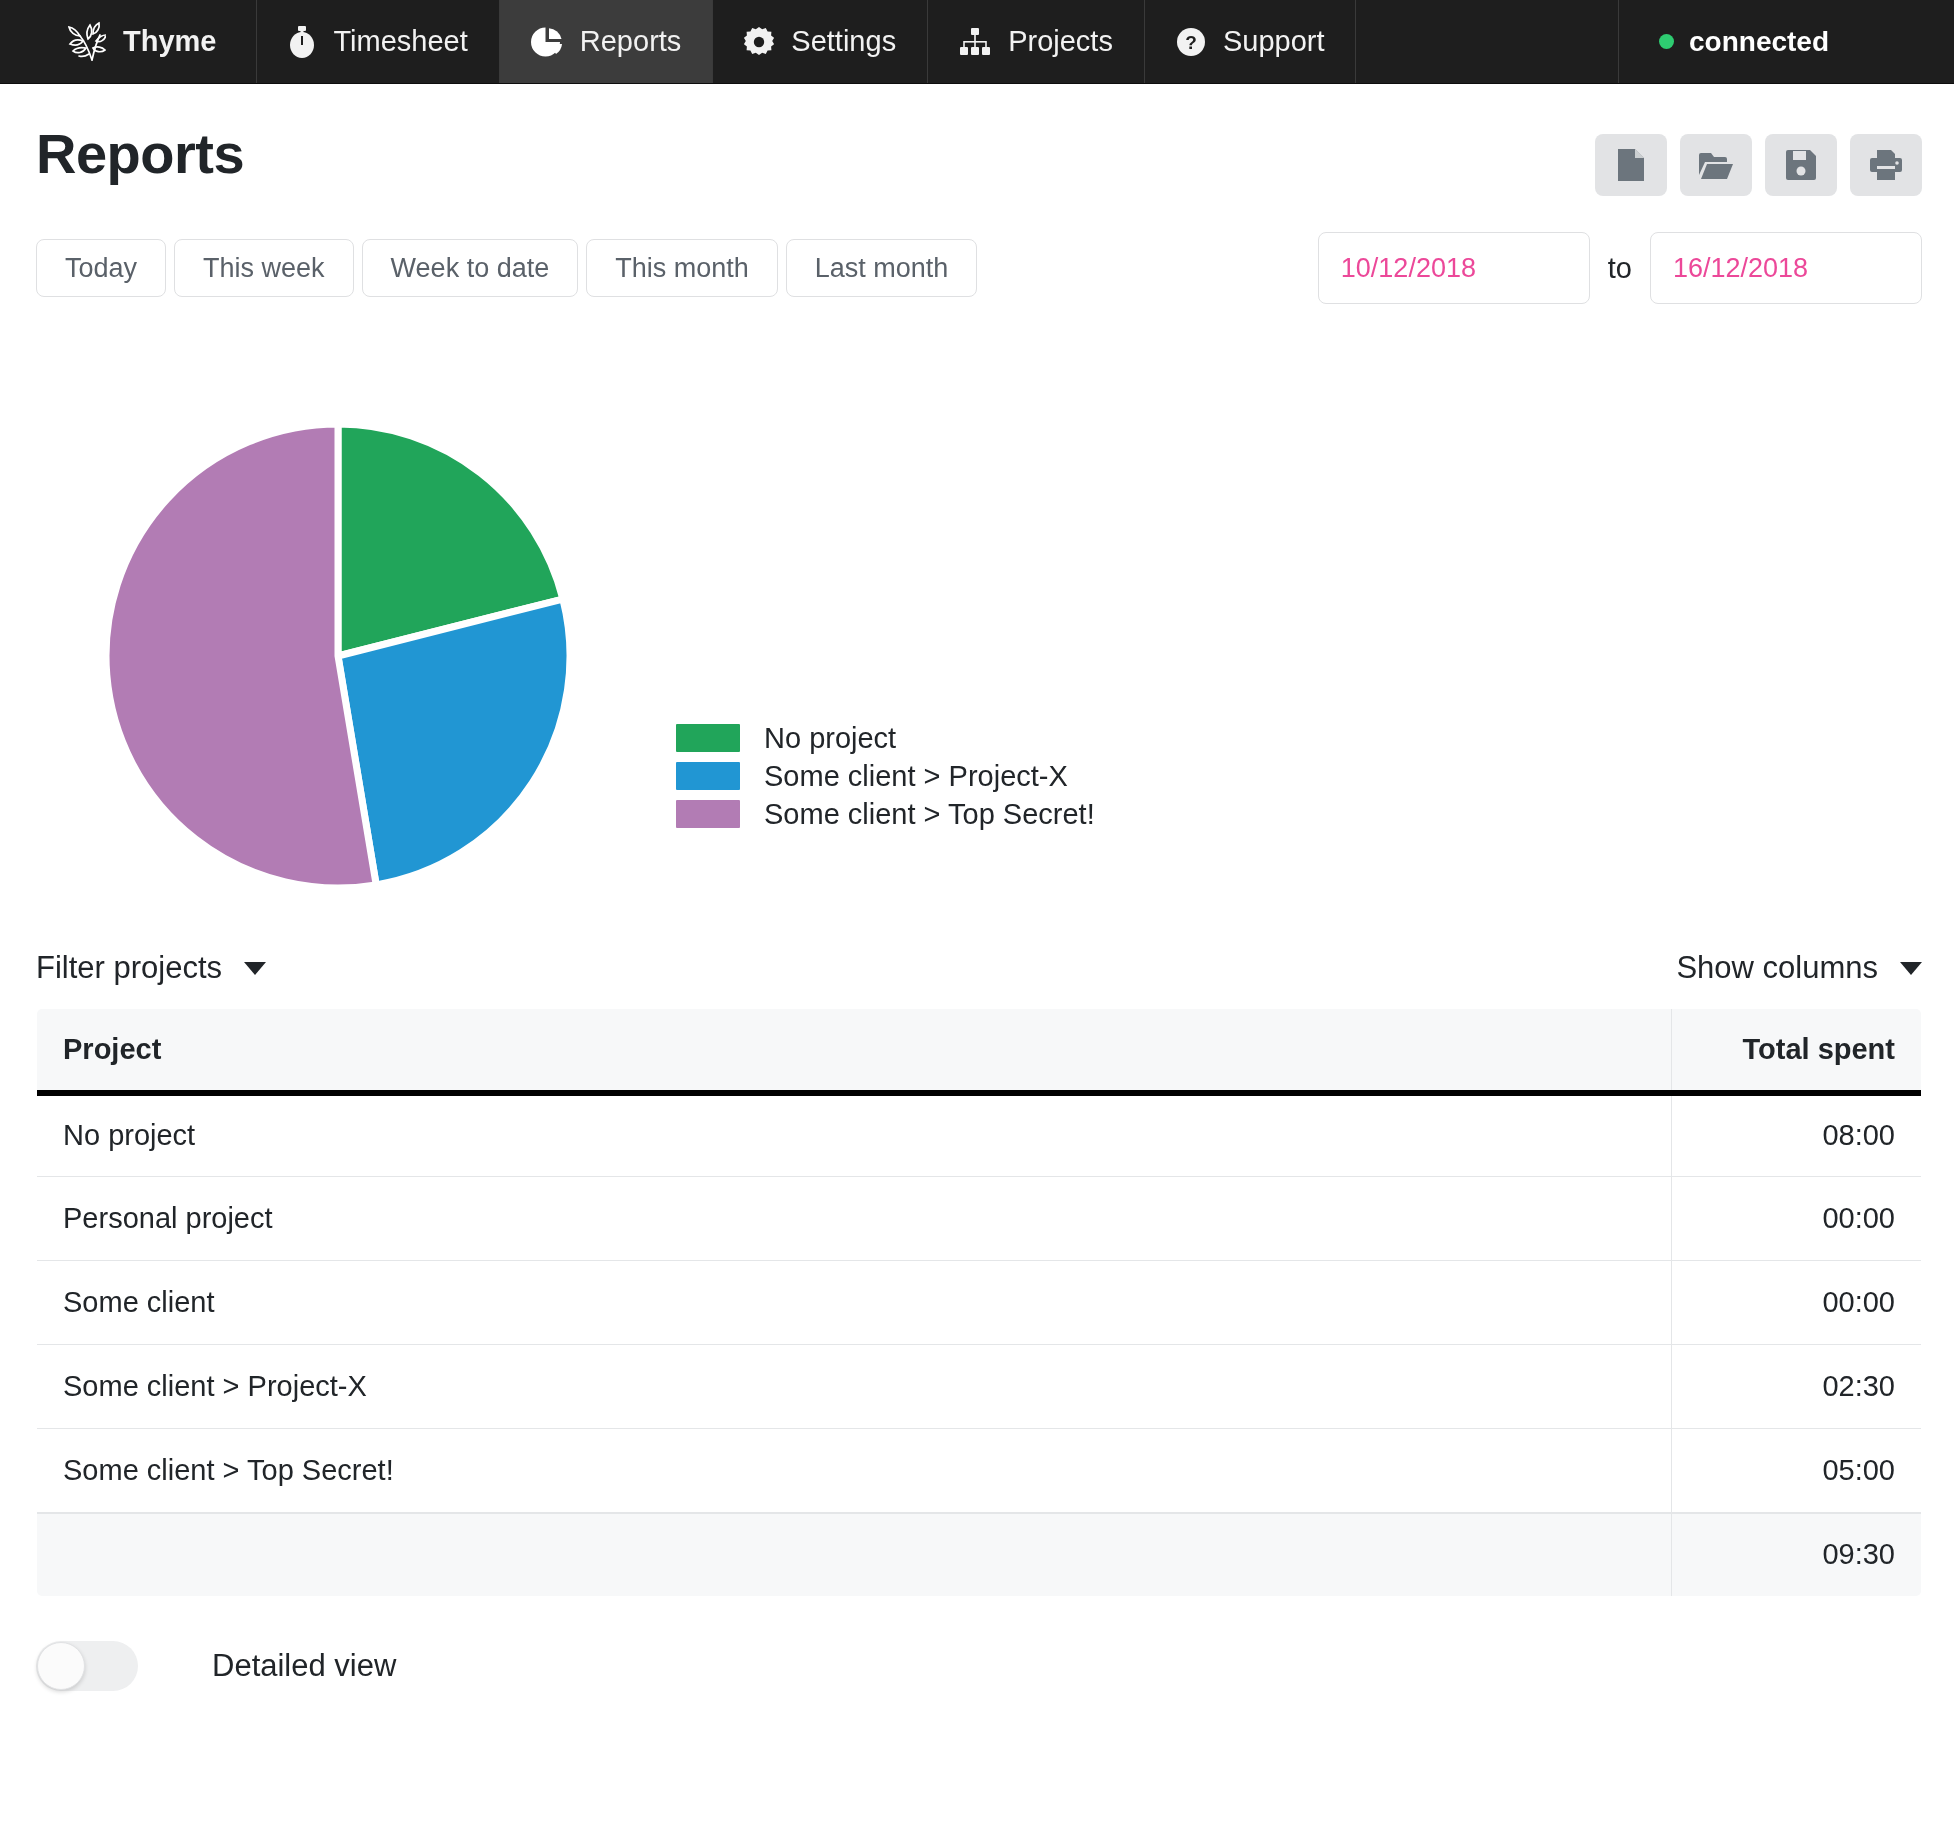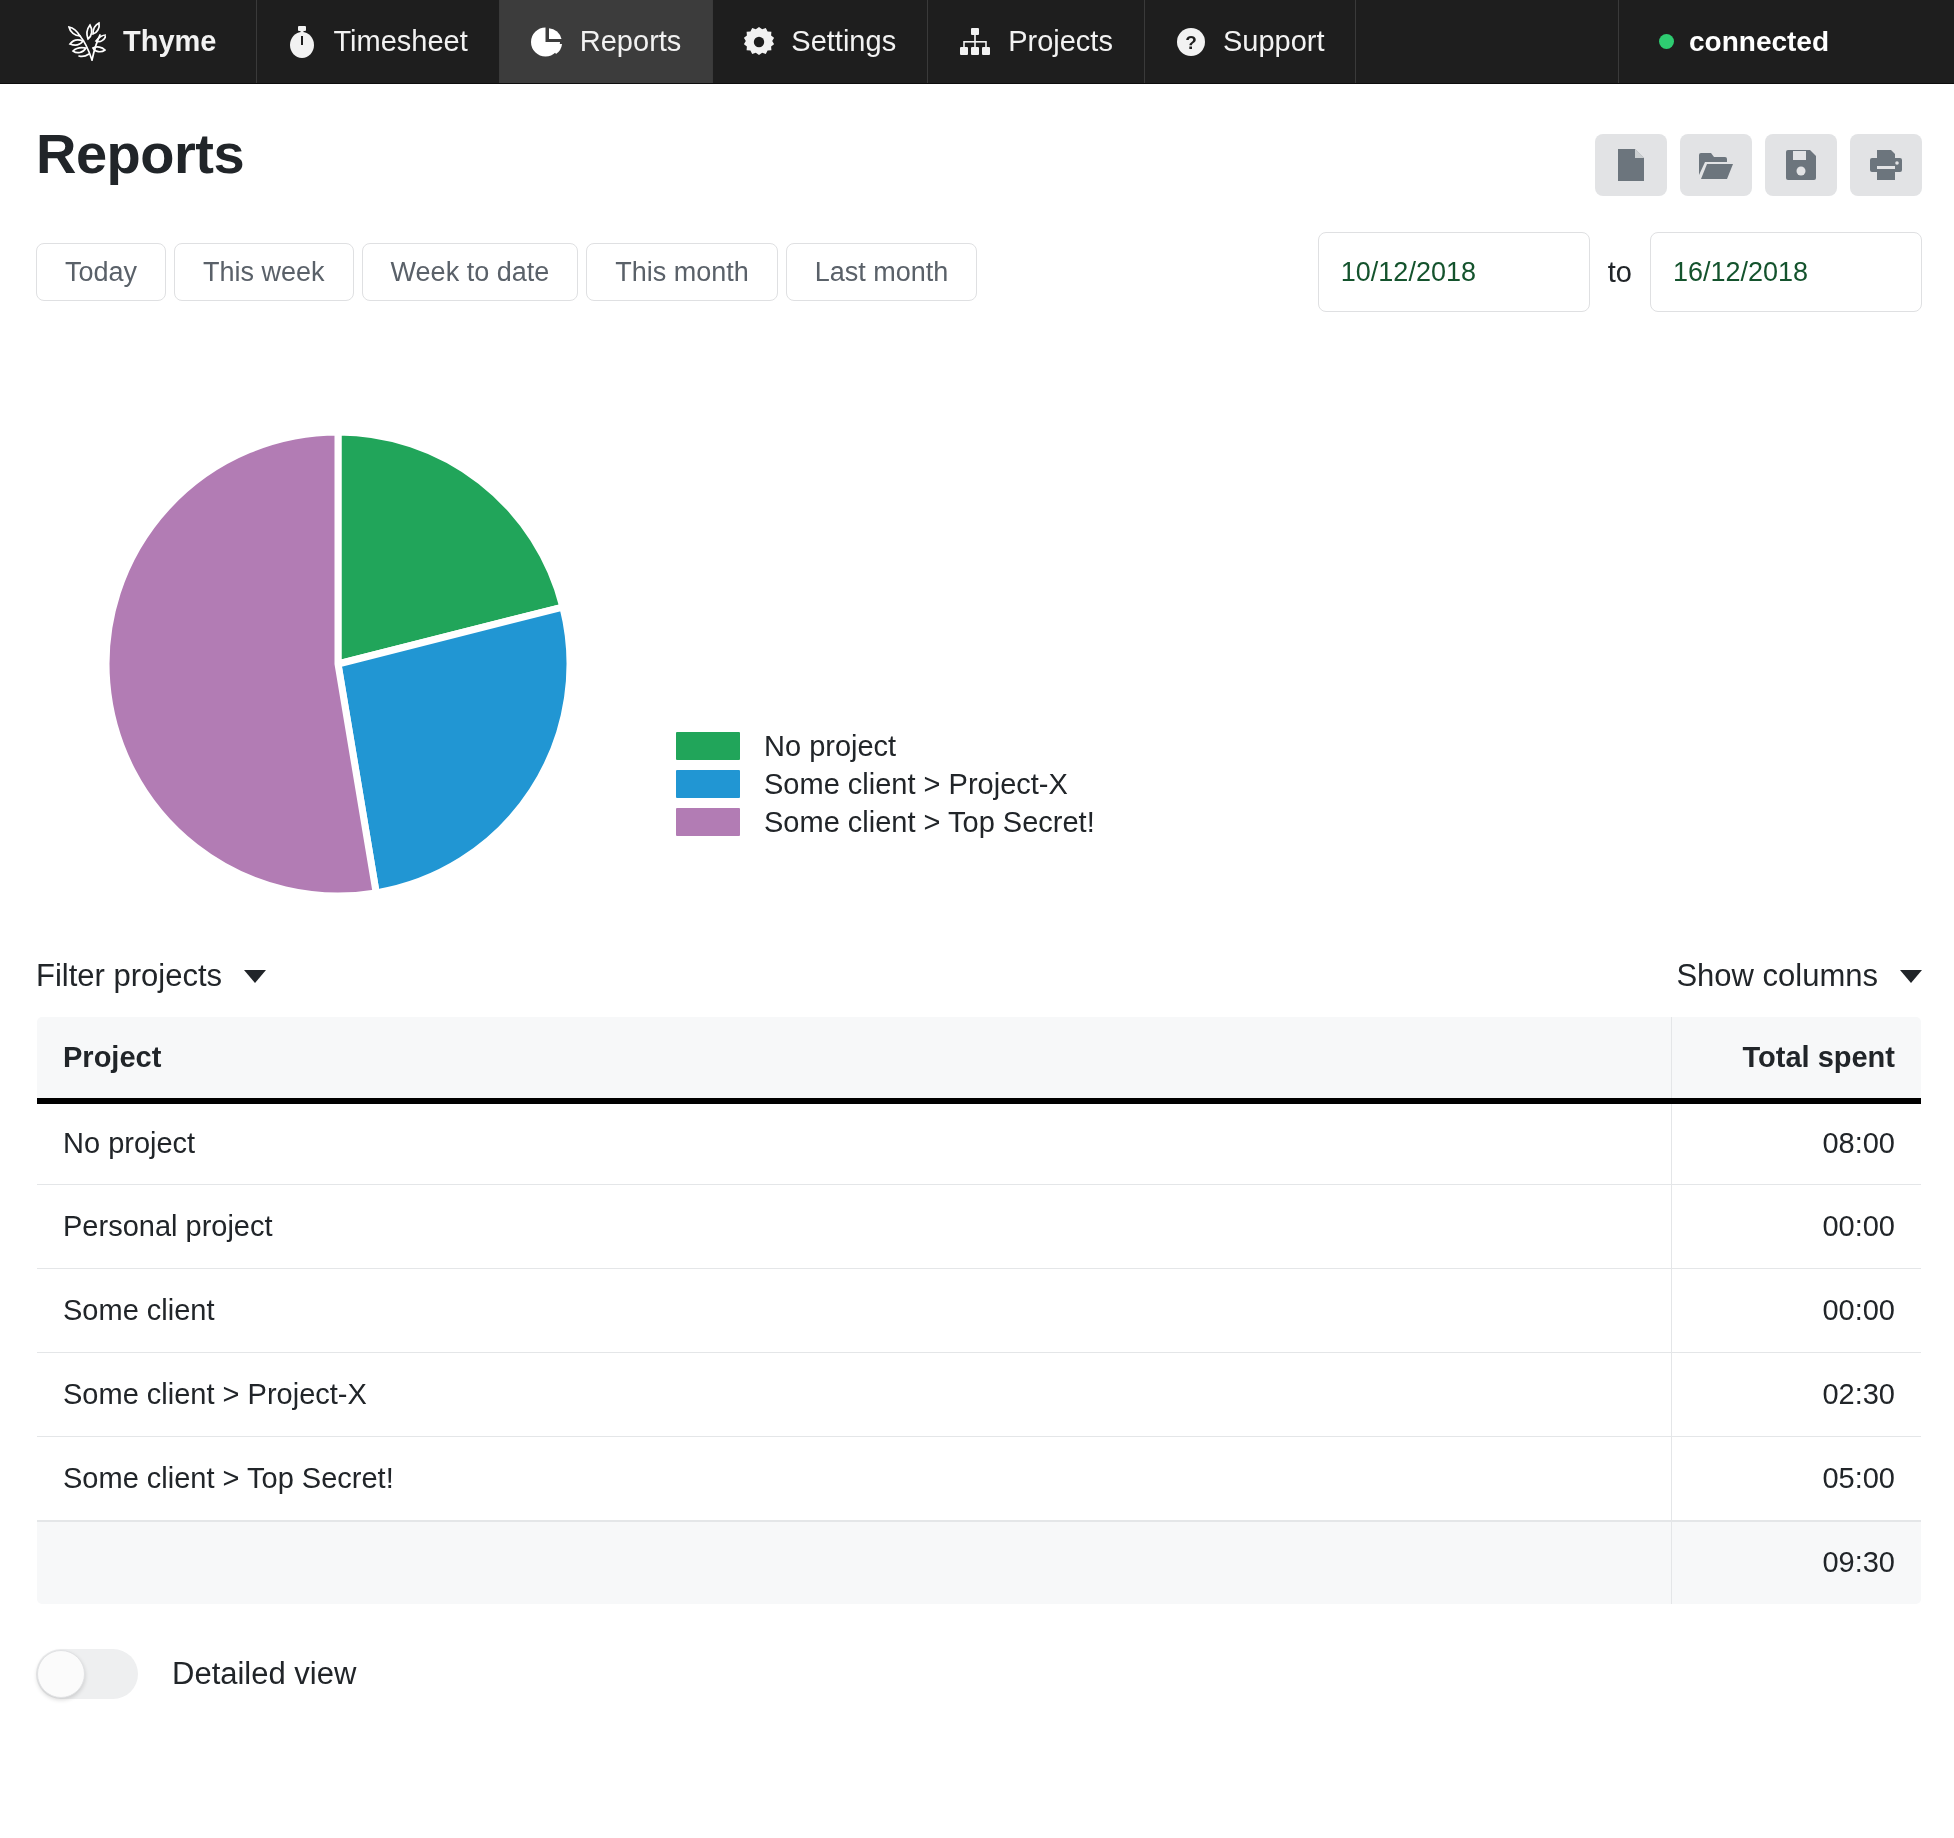--- a/index.html
+++ b/index.html
@@ -94,28 +94,28 @@
     border-radius: 8px;
     font-family: "Liberation Sans", sans-serif;
     font-size: 27px;
     color: #5a6169;
     cursor: pointer;
     white-space: nowrap;
   }
   .date-group { display: flex; align-items: center; gap: 18px; }
   .date-input {
     width: 272px;
-    height: 80px;
+    height: 72px;
     padding: 0 22px;
     border: 1px solid #dfe0e2;
     border-radius: 8px;
     background: #ffffff;
     font-family: "Liberation Sans", sans-serif;
     font-size: 27px;
-    color: #14532d;
+    color: #ec4899;
   }
   .to-label { font-size: 29px; color: #212529; }
 
   
   .chart-area {
     position: relative;
     height: 620px;
     margin-top: 12px;
   }
   .pie-wrap { position: absolute; left: 36px; top: 28px; }
@@ -204,21 +204,21 @@
   }
   .toggle .knob {
     position: absolute;
     left: 1px; top: 1px;
     width: 48px; height: 48px;
     border-radius: 50%;
     background: #fbfbfb;
     border: 1px solid #e1e2e4;
     box-shadow: 0 2px 4px rgba(0,0,0,0.15);
   }
-  .toggle-label { font-size: 31px; color: #212529; }
+  .toggle-label { font-size: 31px; color: #212529; margin-left: 40px; }
 </style>
 </head>
 <body>
 
 <div class="navbar">
 
   <div class="nav-item brand">
     <span class="nav-icon">
       <svg width="44" height="42" viewBox="0 0 44 42">
         <g stroke="#ffffff" stroke-width="1.7" fill="none" stroke-linecap="round">

